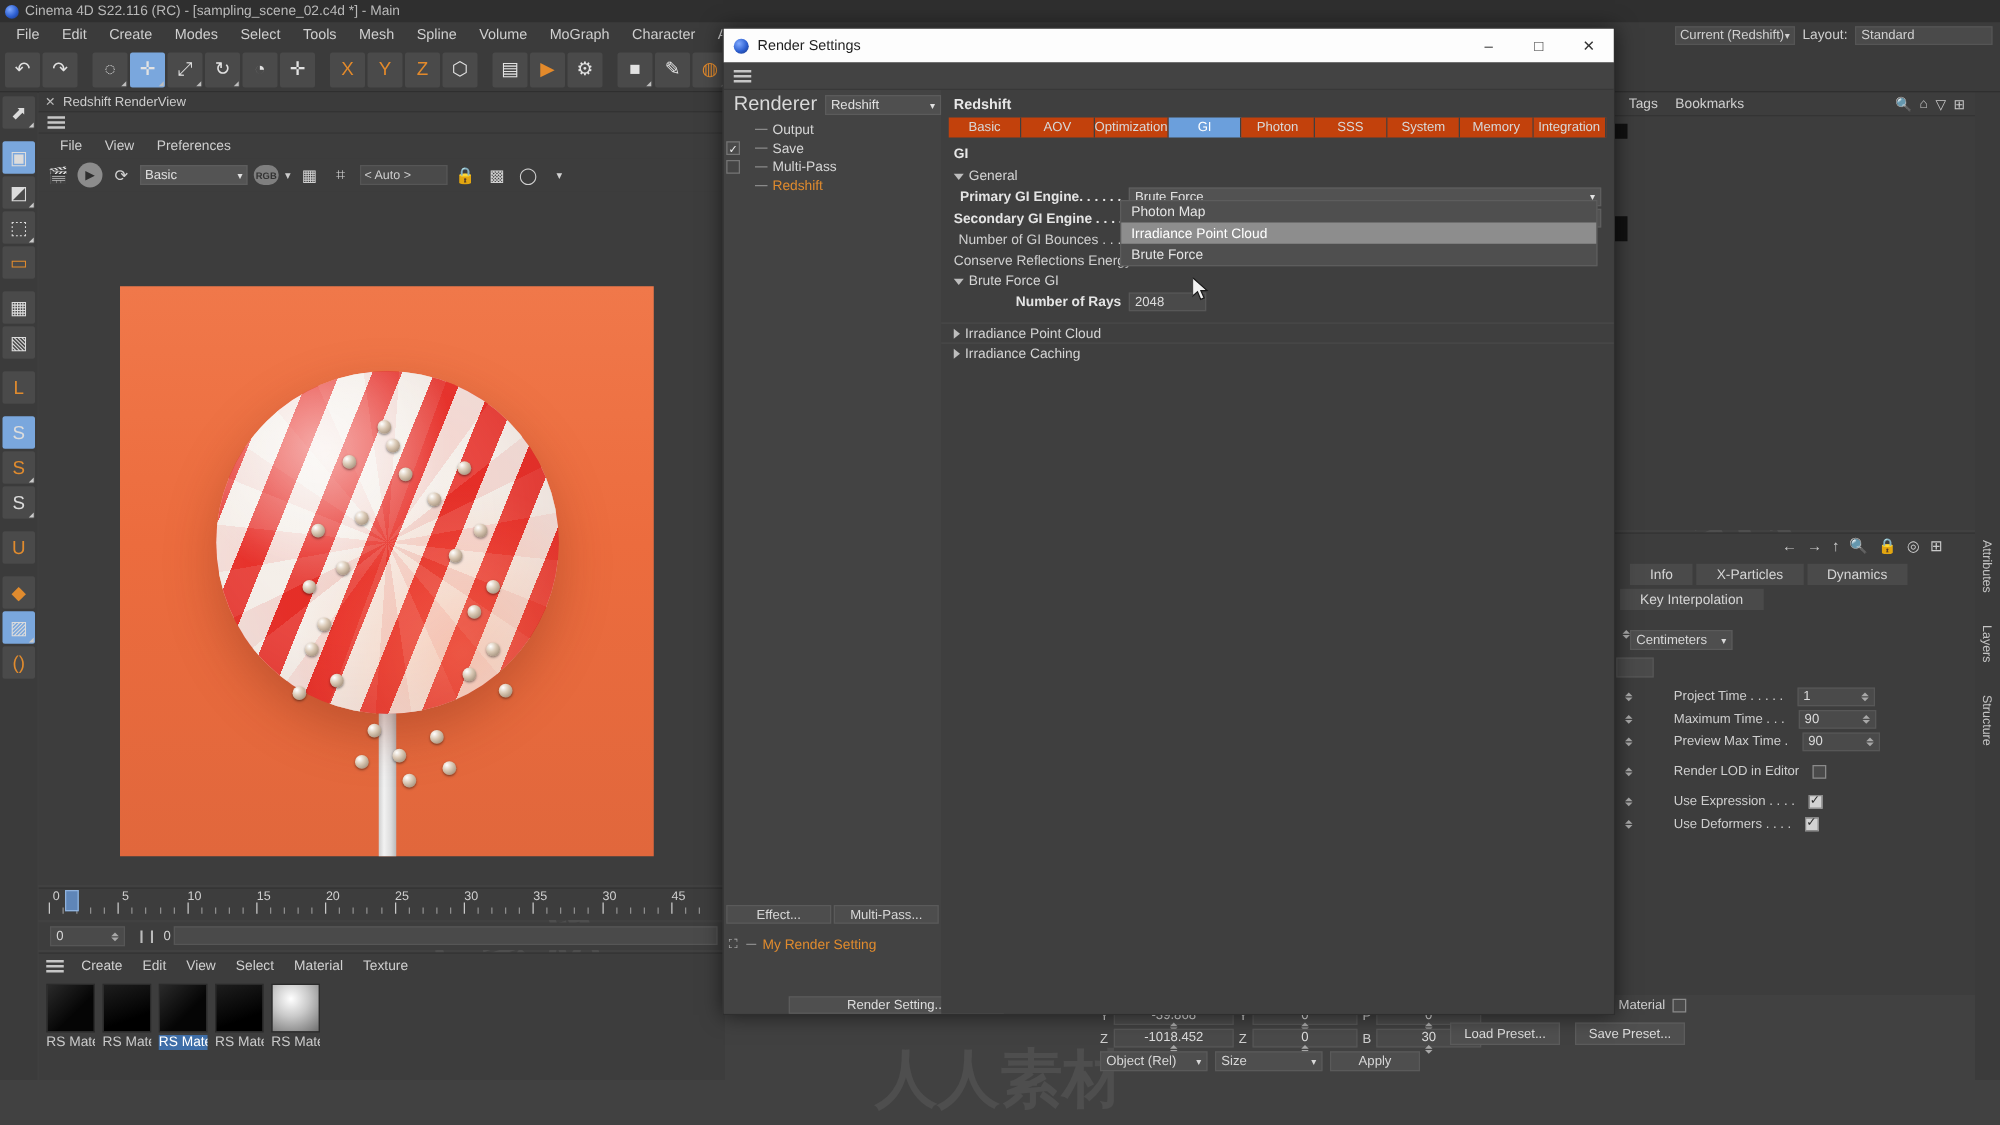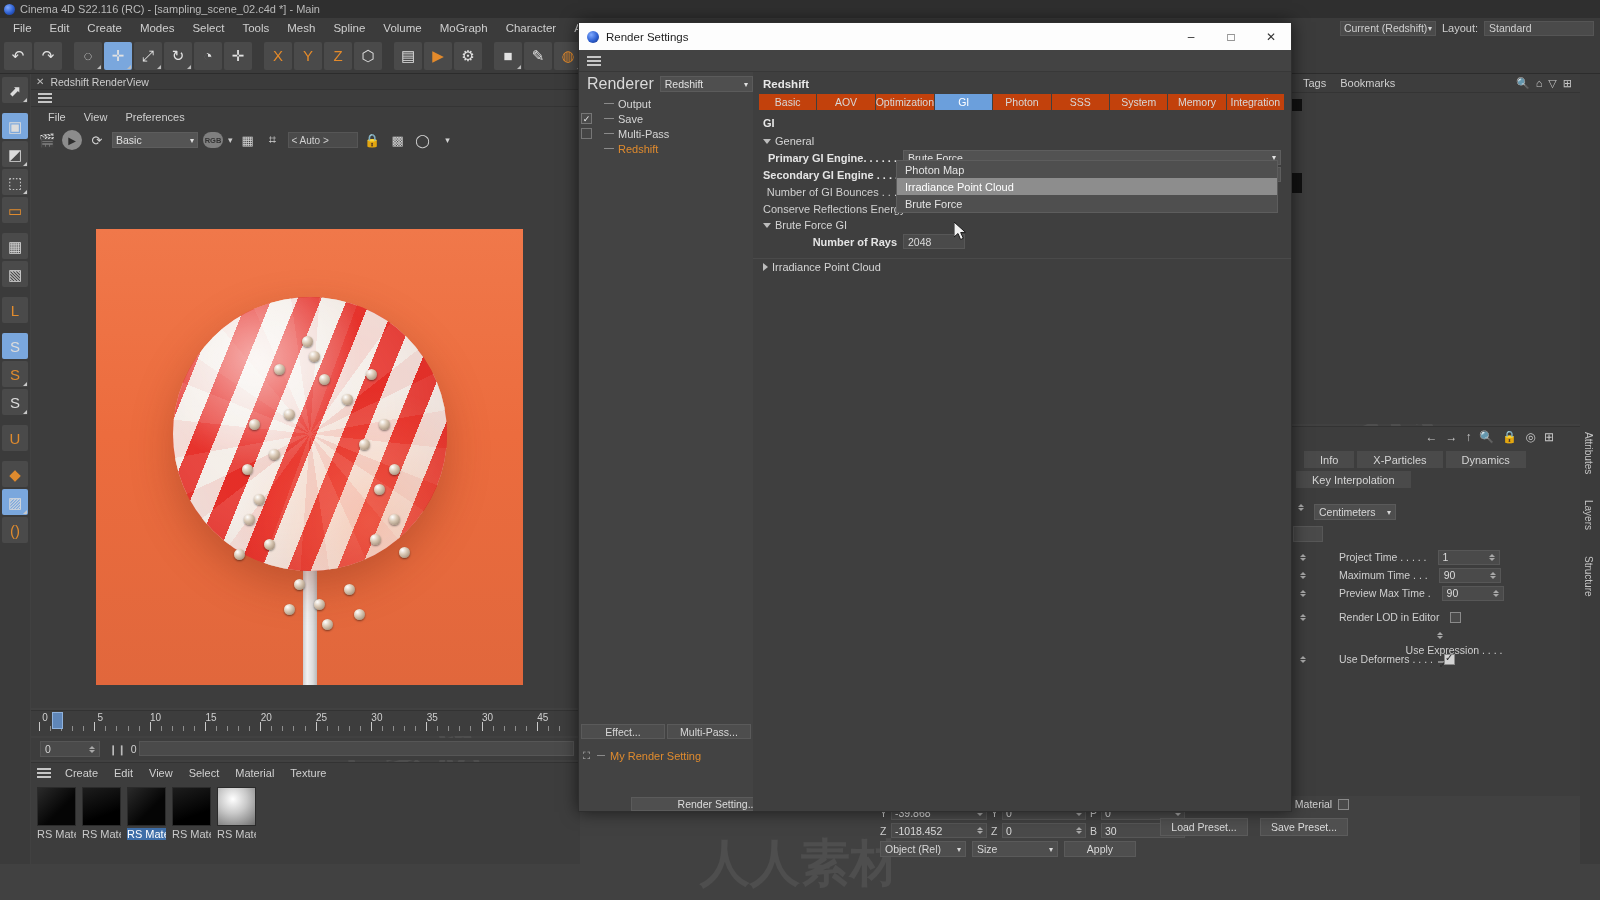--- a/index.html
+++ b/index.html
@@ -165,21 +165,21 @@
   .statusbar .sline { position:absolute; left:6px; top:4px; display:flex; align-items:center; gap:6px;}
   .statusbar .sicon { width:11px;height:11px;border:1px solid #9a9a9a; background:#6d6d6d;}
   .statusbar .stxt { font-size:10.5px; color:#c2c2c2; }
 
   
   .coords { position:absolute; left:880px; top:805px; width:275px; height:60px; }
   .crow { display:flex; gap:4px; margin-bottom:3px; }
   .cgrp { display:flex; align-items:center; gap:3px; }
   .cgrp .cl { font-size:10.5px; color:#cfcfcf; width:8px; }
   .cfield { height:15px; background:#4a4a4a; border:1px solid #575757; color:#dcdcdc;
-     font-size:10.5px; display:flex; align-items:center; padding:0 3px; justify-content:space-between; }
+     font-size:10.5px; display:flex; align-items:center; padding:0 3px; justify-content:space-between;flex-direction:column; }
   .cbtnrow { display:flex; gap:6px; margin-top:1px; }
   .cdd { height:16px; background:#4e4e4e; border:1px solid #5a5a5a; font-size:10.5px;
      color:#d8d8d8; display:flex; align-items:center; justify-content:space-between; padding:0 4px; }
   .capply { height:16px; background:#4e4e4e; border:1px solid #5a5a5a; font-size:10.5px;
      color:#d8d8d8; display:flex; align-items:center; justify-content:center; width:72px;}
 
   
   .nodemat { position:absolute; left:1160px; top:798px; width:340px; height:46px; }
   .nodemat .lbl { font-size:10.5px; color:#cfcfcf; }
   .cbox { width:11px;height:11px; border:1px solid #8a8a8a; background:#4a4a4a; display:inline-block;}
@@ -697,21 +697,21 @@
       <span>⊞</span>
     </div>
     <div class="attr-tabs" id="attr-tabs">
         <div class="atab">Info</div>
         <div class="atab">X-Particles</div>
         <div class="atab">Dynamics</div>
       </div>
     <div class="attr-tabs2" id="attr-tabs2">
         <div class="atab">Key Interpolation</div>
       </div>
-    <div style="display:flex;align-items:flex-start;gap:10px;padding:16px 0 0 8px">
+    <div style="display:flex;align-items:flex-start;gap:0;padding:16px 0 0 8px">
       <span class="spin">
           <i class="u"></i>
           <i class="d"></i>
         </span>
       <div class="asel">
         <span>Centimeters</span>
         <span style="font-size:8px">▾</span>
       </div>
     </div>
     <div style="width:30px;height:16px;background:#4a4a4a;border:1px solid #575757;margin:6px 0 0 3px"></div>
@@ -759,21 +759,21 @@
           </span>
         </div>
         <div class="arow" style="margin-top: 6px;">
           <span class="spin">
             <i class="u"></i>
             <i class="d"></i>
           </span>
           <span class="lbl" style="margin-left: 28px;">Render LOD in Editor</span>
           <span class="cbox" style="margin-left: 6px;"></span>
         </div>
-        <div class="arow" style="margin-top: 6px; flex-direction: column;">
+        <div class="arow" style="margin-top: 6px;">
           <span class="spin">
             <i class="u"></i>
             <i class="d"></i>
           </span>
           <span class="lbl" style="margin-left: 28px;">Use Expression . . . .</span>
           <span class="cbox on" style="margin-left: 6px;"></span>
         </div>
         <div class="arow">
           <span class="spin">
             <i class="u"></i>
@@ -1000,20 +1000,24 @@
         <div class="pnum">
           <span>2048</span>
         </div>
       </div>
 
       <div style="height:8px"></div>
       <div class="grp" style="border-top:1px solid #4a4a4a">
         <span class="tri"></span>
         <span>Irradiance Point Cloud</span>
       </div>
+      <div class="grp" style="border-top:1px solid #4a4a4a">
+        <span class="tri"></span>
+        <span>Irradiance Caching</span>
+      </div>
     </div>
   </div>
 
   <div class="ddlist" id="ddlist">
       <div class="dditem">Photon Map</div>
       <div class="dditem hl">Irradiance Point Cloud</div>
       <div class="dditem">Brute Force</div>
     </div>
 
   <div class="cursor-arrow">

